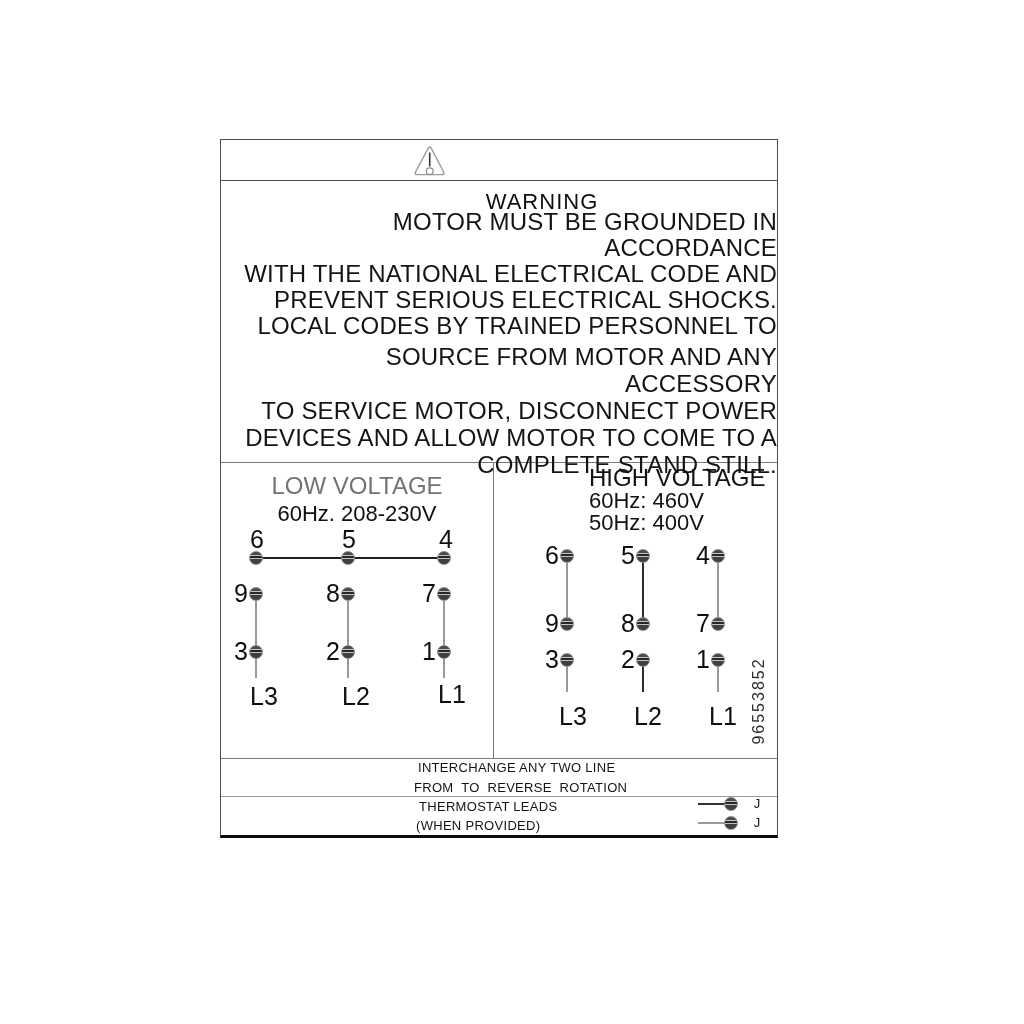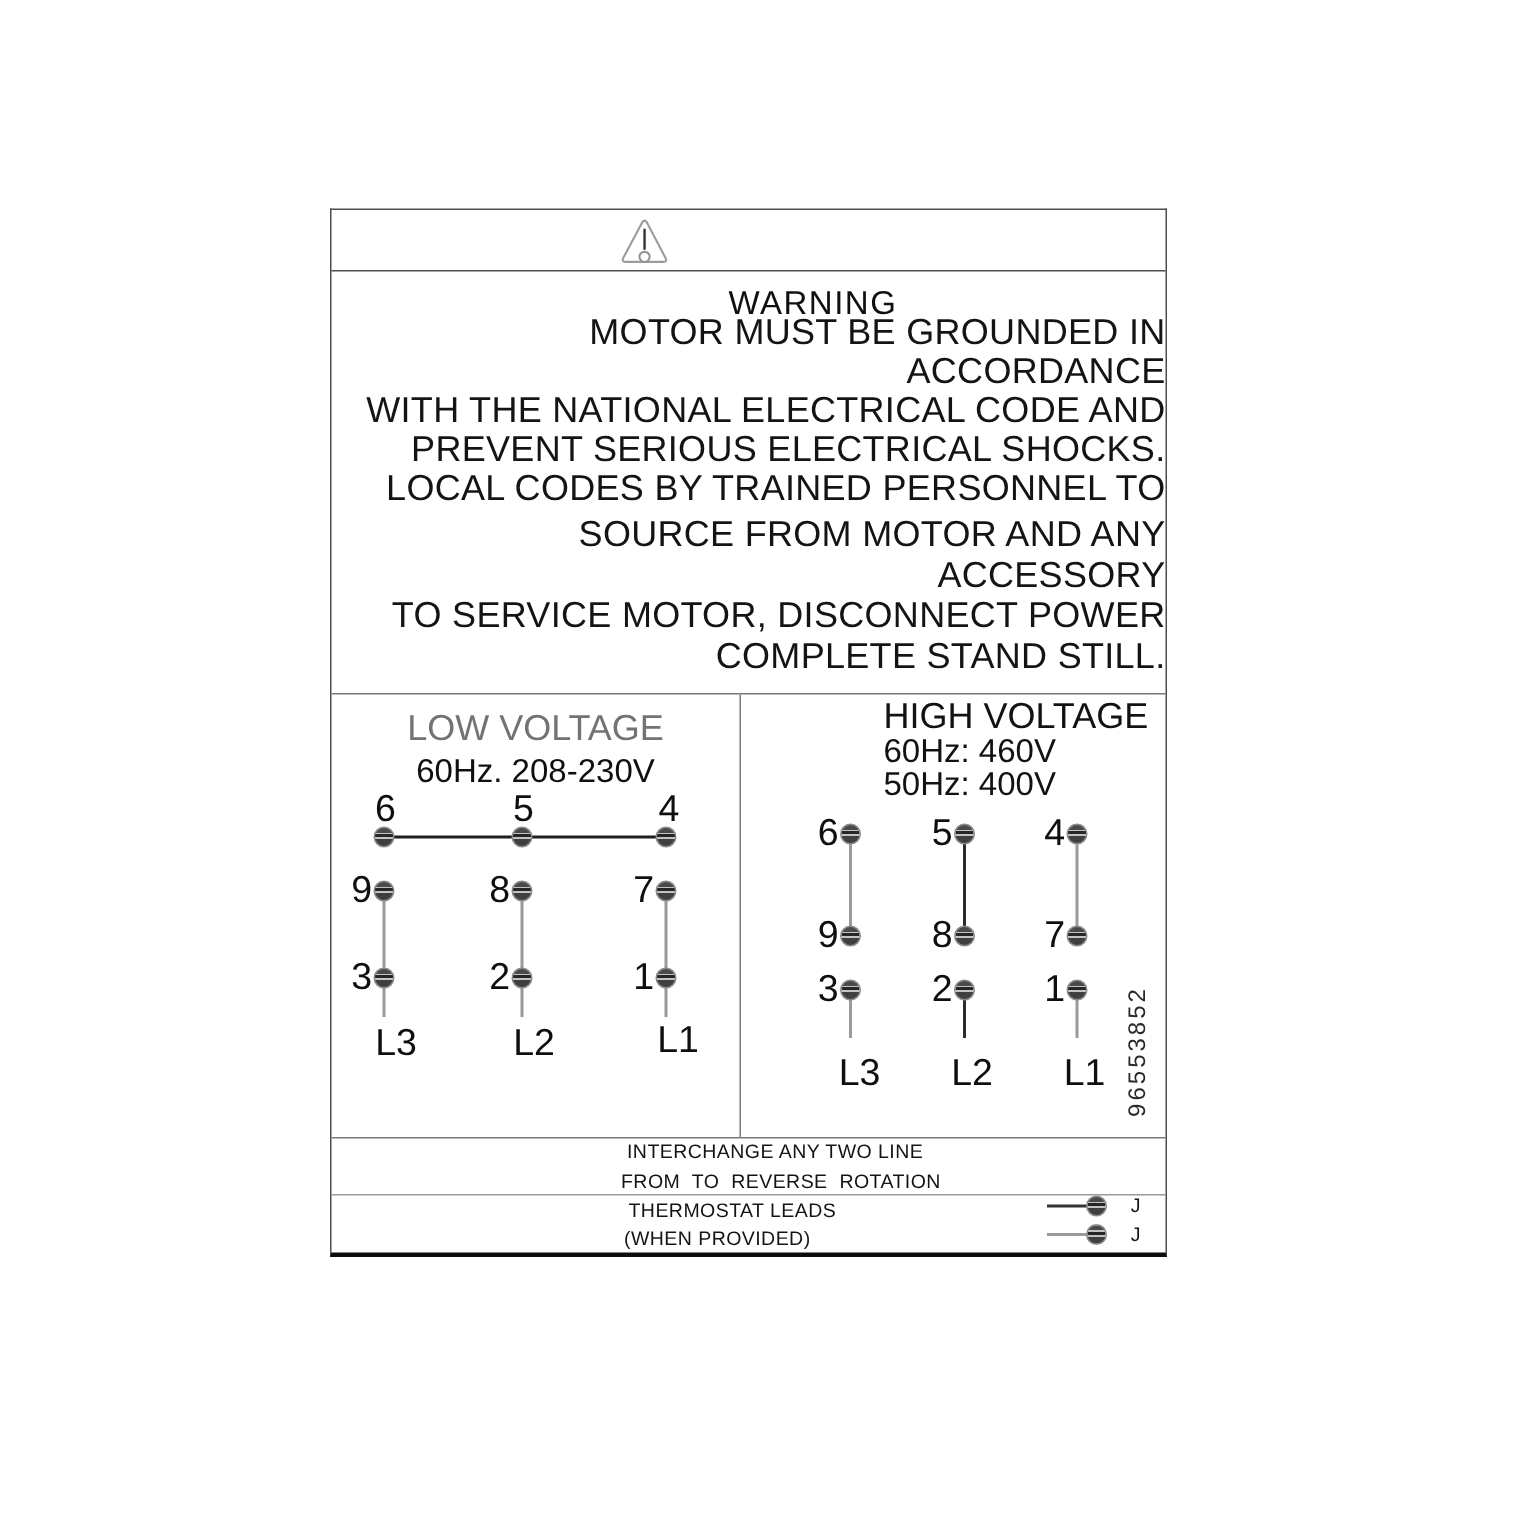--- a/index.html
+++ b/index.html
@@ -72,20 +72,21 @@
     <div class="sec sec-warning">
       <div class="para p1">
         <span class="ln">MOTOR MUST BE GROUNDED IN ACCORDANCE</span>
         <span class="ln">WITH THE NATIONAL ELECTRICAL CODE AND</span>
         <span class="ln">PREVENT SERIOUS ELECTRICAL SHOCKS.</span>
         <span class="ln">LOCAL CODES BY TRAINED PERSONNEL TO</span>
       </div>
       <div class="para p2">
         <span class="ln">SOURCE FROM MOTOR AND ANY ACCESSORY</span>
         <span class="ln">TO SERVICE MOTOR, DISCONNECT POWER</span>
+        <span class="ln">DEVICES AND ALLOW MOTOR TO COME TO A</span>
         <span class="ln">COMPLETE STAND STILL.</span>
       </div>
     </div>
 
     <div class="sec sec-diagrams">
       <div class="vdivider"></div>
 
       <div>
         <div class="dg-title low-title">LOW VOLTAGE</div>
         <div class="dg-sub low-sub">60Hz. 208-230V</div>

